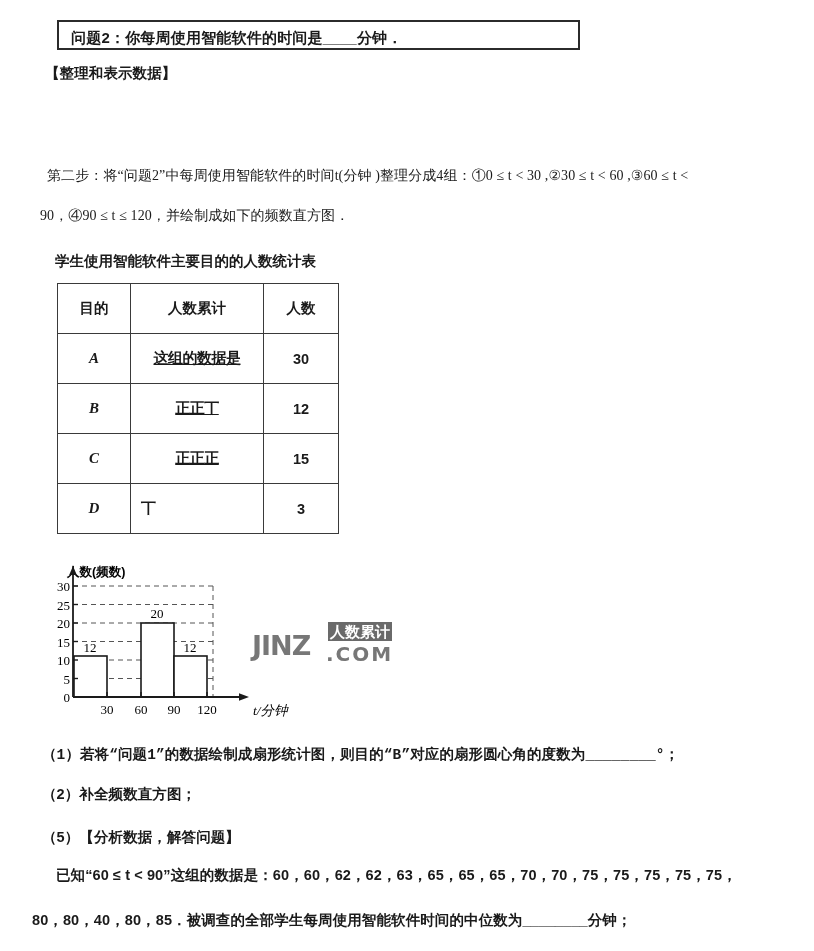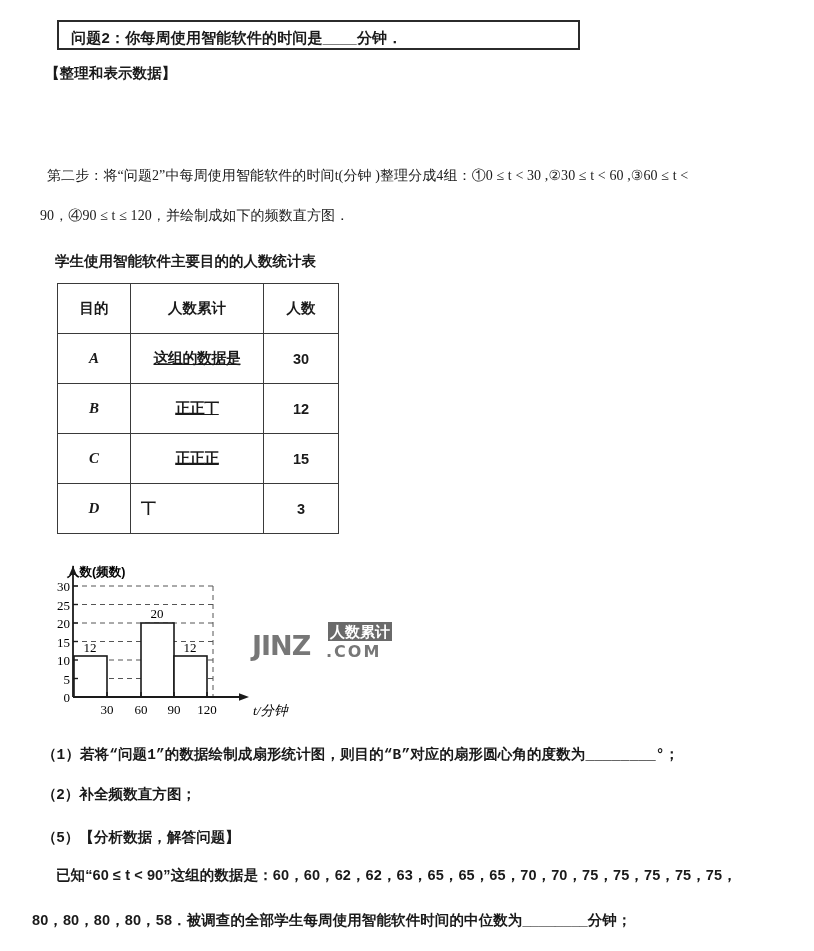--- a/index.html
+++ b/index.html
@@ -150,21 +150,21 @@
     color: #ffffff;
     background: #4a4a4a;
     padding: 1px 2px;
     letter-spacing: 0px;
     line-height: 17px;
   }
   .wm-com {
     position: absolute;
     left: 74px;
     top: 20px;
-    font-size: 16px;
+    font-size: 20px;
     font-weight: bold;
     font-family: "DejaVu Sans", sans-serif;
     letter-spacing: 2px;
     color: #5a5a5a;
   }
 </style>
 </head>
 <body>
 
 <div class="page">
@@ -287,15 +287,15 @@
   <div class="watermark">
     <span class="wm-jinz">JINZ</span>
     <span class="wm-cn">人数累计</span>
     <span class="wm-com">.COM</span>
   </div>
 
   <div class="para" style="left:42px; top:745px;font-family:Liberation Mono, monospace;">（1）若将“问题1”的数据绘制成扇形统计图，则目的“B”对应的扇形圆心角的度数为________°；</div>
   <div class="para" style="left:42px; top:785px;">（2）补全频数直方图；</div>
   <div class="para" style="left:42px; top:828px;">（5）【分析数据，解答问题】</div>
   <div class="para" style="left:56px; top:866px;">已知“60 ≤ t &lt; 90”这组的数据是：60，60，62，62，63，65，65，65，70，70，75，75，75，75，75，</div>
-  <div class="para" style="left:32px; top:911px;">80，80，80，80，58．被调查的全部学生每周使用智能软件时间的中位数为________分钟；</div>
+  <div class="para" style="left:32px; top:911px;">80，80，40，80，85．被调查的全部学生每周使用智能软件时间的中位数为________分钟；</div>
 
 </div>
 
 </body></html>

